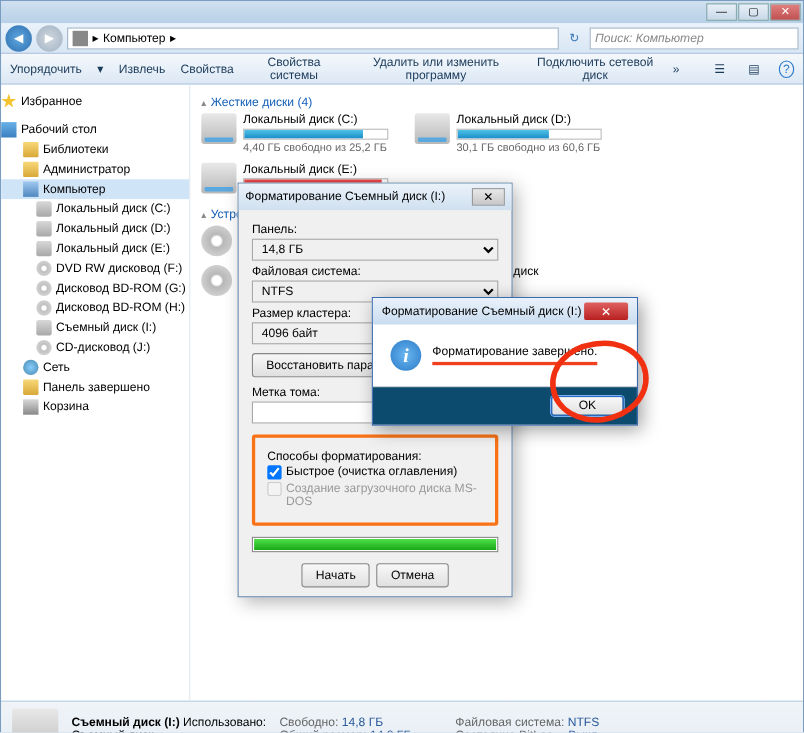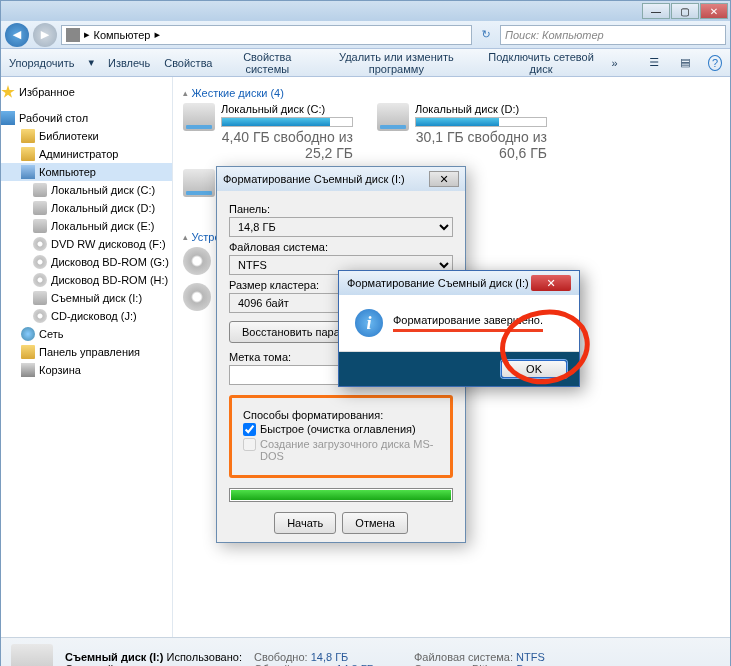--- a/index.html
+++ b/index.html
@@ -10,21 +10,21 @@
 .titlebar { height: 20px; background: linear-gradient(#cfe0f0,#b8d0e8); display: flex; justify-content: flex-end; align-items: center; padding-right: 2px; gap: 1px; }
 .titlebar .btn { width: 28px; height: 16px; background: linear-gradient(#e8f0f8,#c8d8e8); border: 1px solid #8aa; display: flex; align-items: center; justify-content: center; font-size: 10px; }
 .titlebar .btn.close { background: linear-gradient(#e08080,#c05050); color: #fff; }
 
 .nav-row { height: 28px; background: linear-gradient(#eaf2fa,#d8e6f4); display: flex; align-items: center; padding: 0 4px; gap: 4px; border-bottom: 1px solid #b0c4de; }
 .nav-back, .nav-fwd { width: 24px; height: 24px; border-radius: 50%; background: radial-gradient(#5fa8e0,#2d6fb0); display: flex; align-items: center; justify-content: center; color: #fff; }
 .nav-fwd { background: radial-gradient(#d0d8e0,#a0b0c0); }
 .breadcrumb { flex: 1; height: 20px; background: #fff; border: 1px solid #a0b4c8; display: flex; align-items: center; padding: 0 4px; gap: 4px; }
 .bc-icon { width: 14px; height: 14px; background: #888; }
 .refresh { width: 20px; display:flex; align-items:center; justify-content:center; color:#3a78b8; }
-.search { width: 226px; height: 20px; background: #fff; border: 1px solid #a0b4c8; display: flex; align-items: center; padding: 0 4px; color: #888; font-style: italic; }
+.search { width: 190px; height: 20px; background: #fff; border: 1px solid #a0b4c8; display: flex; align-items: center; padding: 0 4px; color: #888; font-style: italic; }
 
 .toolbar { height: 28px; background: linear-gradient(#f4f8fc,#dce8f4); display: flex; align-items: center; padding: 0 8px; gap: 14px; border-bottom: 1px solid #b0c4de; color: #1a3a5a; text-align: center; }
 .toolbar .tb-item { cursor: default; }
 .toolbar .spacer { flex: 1; }
 .toolbar .icon-btn { width: 20px; height: 20px; display: flex; align-items: center; justify-content: center; }
 
 .main { display: flex; height: 560px; background: #fff; }
 .sidebar { width: 172px; border-right: 1px solid #e0e8f0; padding: 6px 0; overflow: hidden; }
 .side-item { display: flex; align-items: center; gap: 4px; padding: 2px 0; cursor: default; }
 .side-item.indent1 { padding-left: 20px; }
@@ -47,21 +47,21 @@
 .drive-card { display: flex; gap: 6px; width: 170px; }
 .drive-icon { width: 32px; height: 28px; background: linear-gradient(#e8e8e8,#b8b8b8); border-radius: 3px; position: relative; }
 .drive-icon::after { content:""; position:absolute; bottom:2px; left:3px; right:3px; height:4px; background:#5aa8e0; border-radius:1px; }
 .drive-icon.disc-icon { background: radial-gradient(#fff 20%,#b8b8b8 30%,#e0e0e0); border-radius:50%; width:28px; height:28px; }
 .drive-icon.disc-icon::after { display:none; }
 .drive-info { flex: 1; }
 .drive-name { color: #000; }
 .drive-bar { height: 10px; background: #fff; border: 1px solid #bbb; margin: 2px 0; position: relative; overflow:hidden; }
 .drive-fill { position: absolute; top:0; left:0; bottom:0; background: linear-gradient(#4fc3e8,#1a8cc8); }
 .drive-fill.red { background: linear-gradient(#f05050,#c82020); }
-.drive-sub { color: #666; font-size: 14px; text-align: right; }
+.drive-sub { color: #666; font-size: 10px; }
 
 .statusbar { height: 50px; background: linear-gradient(#f0f4f8,#e4ecf4); border-top: 1px solid #c8d4e0; display: flex; align-items: center; padding: 4px 10px; gap: 12px; }
 .statusbar .thumb { width: 42px; height: 38px; background: linear-gradient(#e8e8e8,#c0c0c0); border-radius:3px; }
 .status-cols { display: flex; gap: 40px; }
 .status-col .lbl { color: #666; }
 .status-col .val { color: #2a5a9a; }
 
 
 .dlg { position: absolute; border: 1px solid #6a8cb0; background: #f0f0f0; box-shadow: 4px 4px 16px rgba(0,0,0,.3); }
 .dlg-title { height: 24px; background: linear-gradient(#eaf2fa,#d0e0f0); display: flex; align-items: center; padding: 0 6px; font-size: 11px; }
@@ -184,21 +184,21 @@
       <div class="side-item indent2">
           <span class="side-icon disc"></span>
           <span>CD-дисковод (J:)</span>
         </div>
       <div class="side-item indent1">
           <span class="side-icon net"></span>
           <span>Сеть</span>
         </div>
       <div class="side-item indent1">
           <span class="side-icon folder"></span>
-          <span>Панель управления</span>
+          <span>Панель завершено</span>
         </div>
       <div class="side-item indent1">
           <span class="side-icon trash"></span>
           <span>Корзина</span>
         </div>
     </div>
 
     <div class="content">
       <div class="section-head">
           <span class="tri">▴</span>

